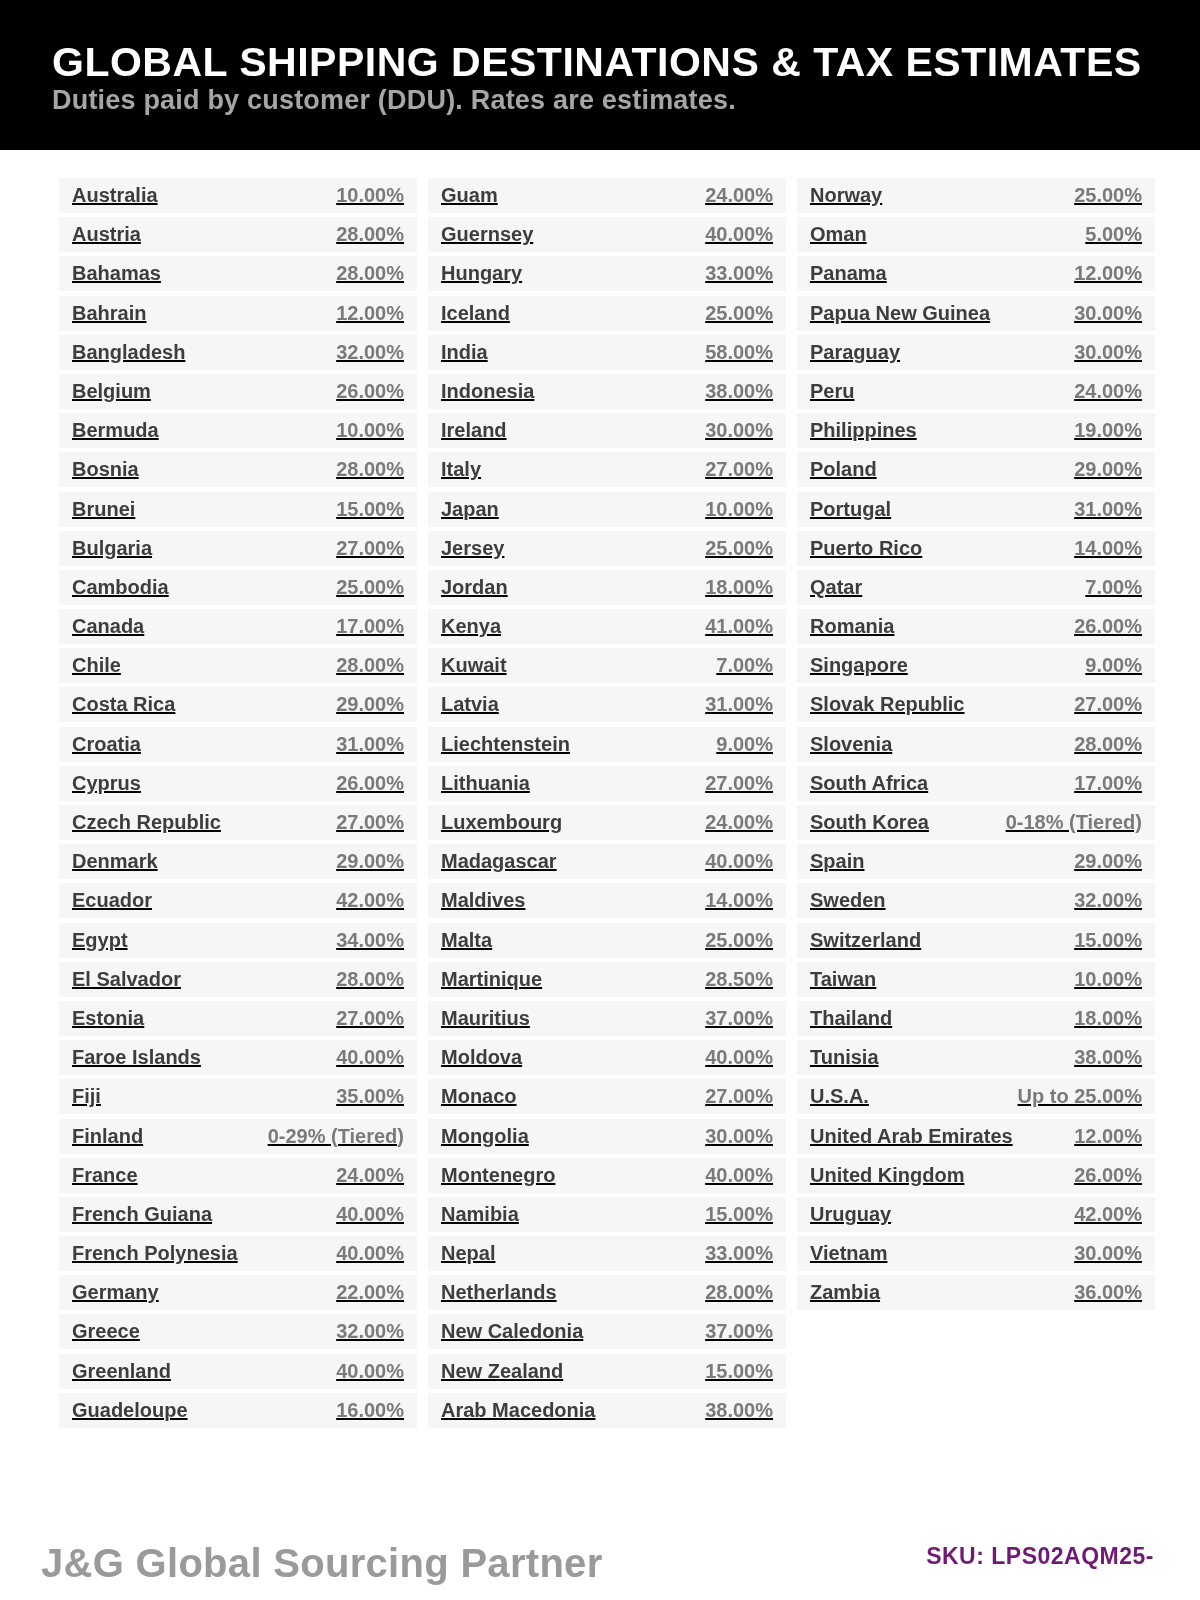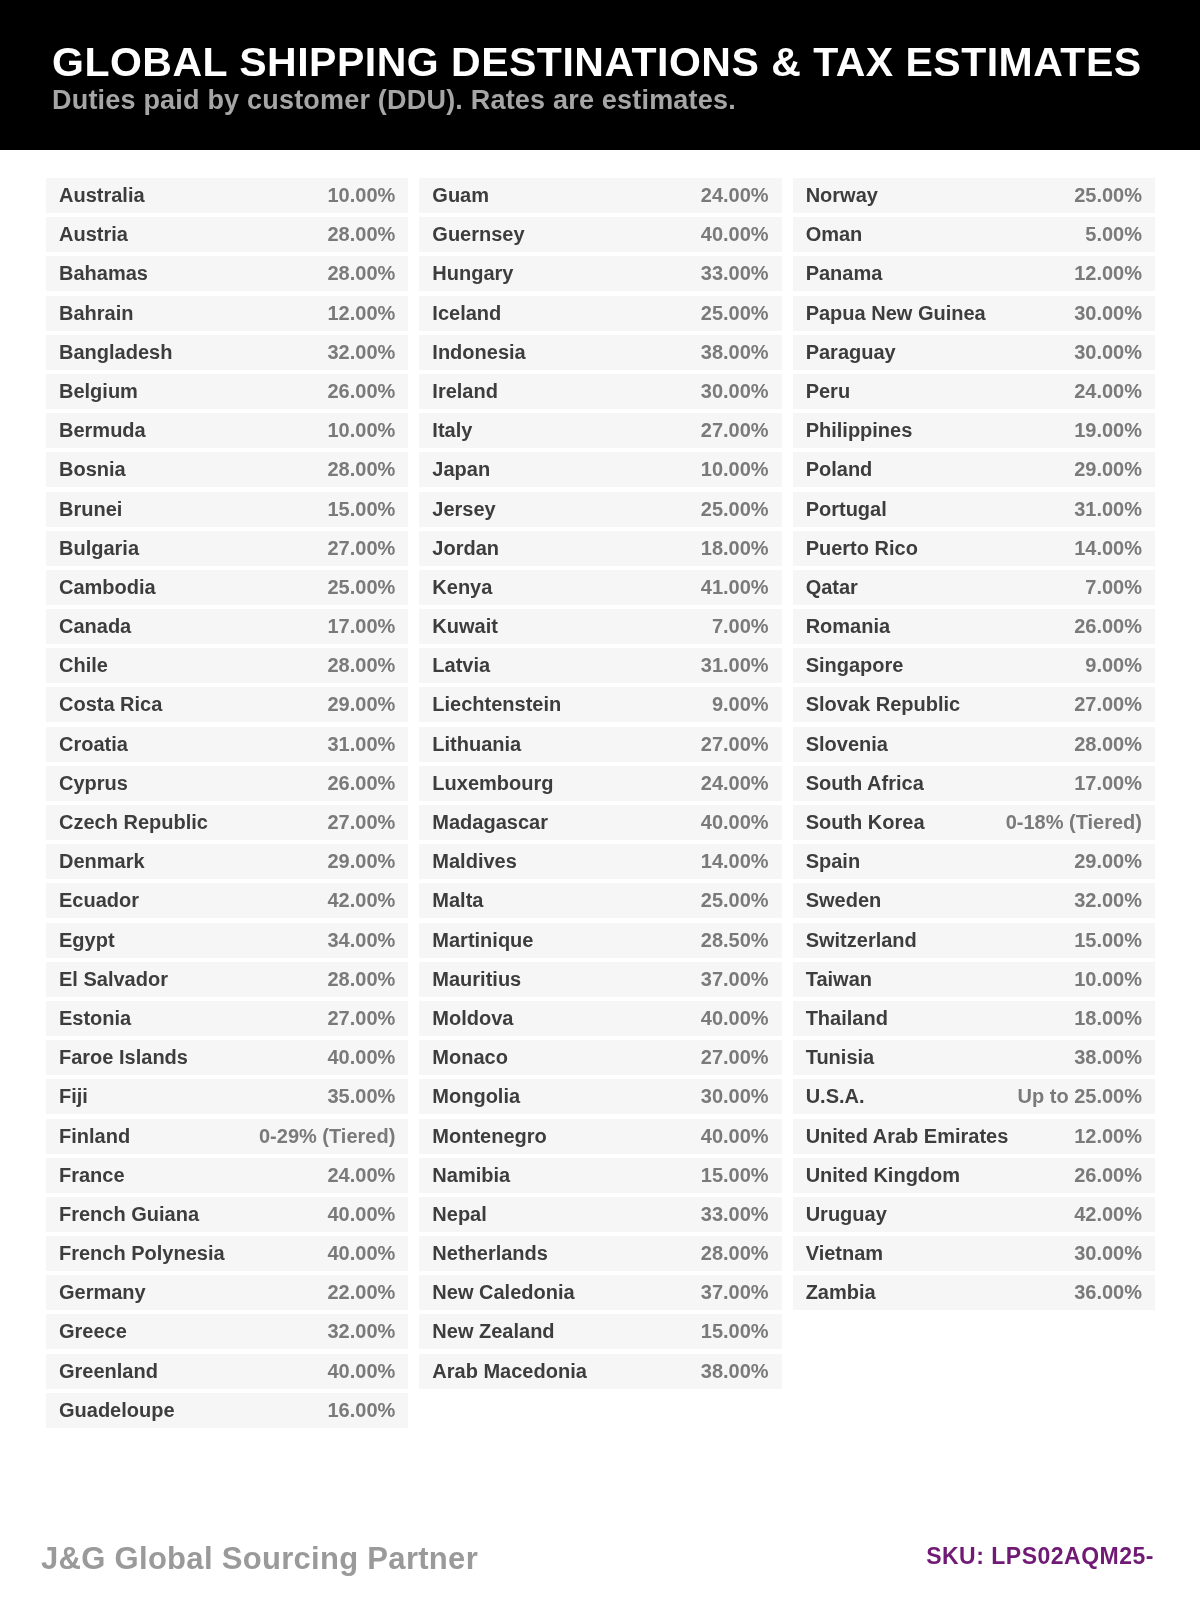--- a/index.html
+++ b/index.html
@@ -26,22 +26,23 @@
   }
   .subtitle {
     color: #a6a6a6;
     font-size: 27px;
     margin-top: 2px;
     letter-spacing: 0.2px;
   }
   .grid {
     display: flex;
     gap: 11px;
-    padding: 0 45px 0 46px;
+    padding: 0 45px 0 59px;
     margin-top: 28px;
+    text-decoration: underline;
   }
   .col { flex: 1; min-width: 0; }
   .row {
     display: flex;
     justify-content: space-between;
     align-items: center;
     background: #f6f6f6;
     height: 35px;
     margin-bottom: 4.2px;
     padding: 0 13px;
@@ -61,21 +62,21 @@
     position: absolute;
     left: 41px;
     right: 46px;
     top: 1541px;
     display: flex;
     justify-content: space-between;
     align-items: flex-start;
   }
   .brand {
     color: #9a9a9a;
-    font-size: 31px;
+    font-size: 40px;
     letter-spacing: 0.3px;
   }
   .sku {
     color: #701a75;
     font-size: 23px;
     margin-top: 2px;
     letter-spacing: 0.5px;
   }
 </style>
 </head>
@@ -228,20 +229,24 @@
       </div>
       <div class="row">
         <span class="country">Hungary</span>
         <span class="rate">33.00%</span>
       </div>
       <div class="row">
         <span class="country">Iceland</span>
         <span class="rate">25.00%</span>
       </div>
       <div class="row">
+        <span class="country">India</span>
+        <span class="rate">58.00%</span>
+      </div>
+      <div class="row">
         <span class="country">Indonesia</span>
         <span class="rate">38.00%</span>
       </div>
       <div class="row">
         <span class="country">Ireland</span>
         <span class="rate">30.00%</span>
       </div>
       <div class="row">
         <span class="country">Italy</span>
         <span class="rate">27.00%</span>

